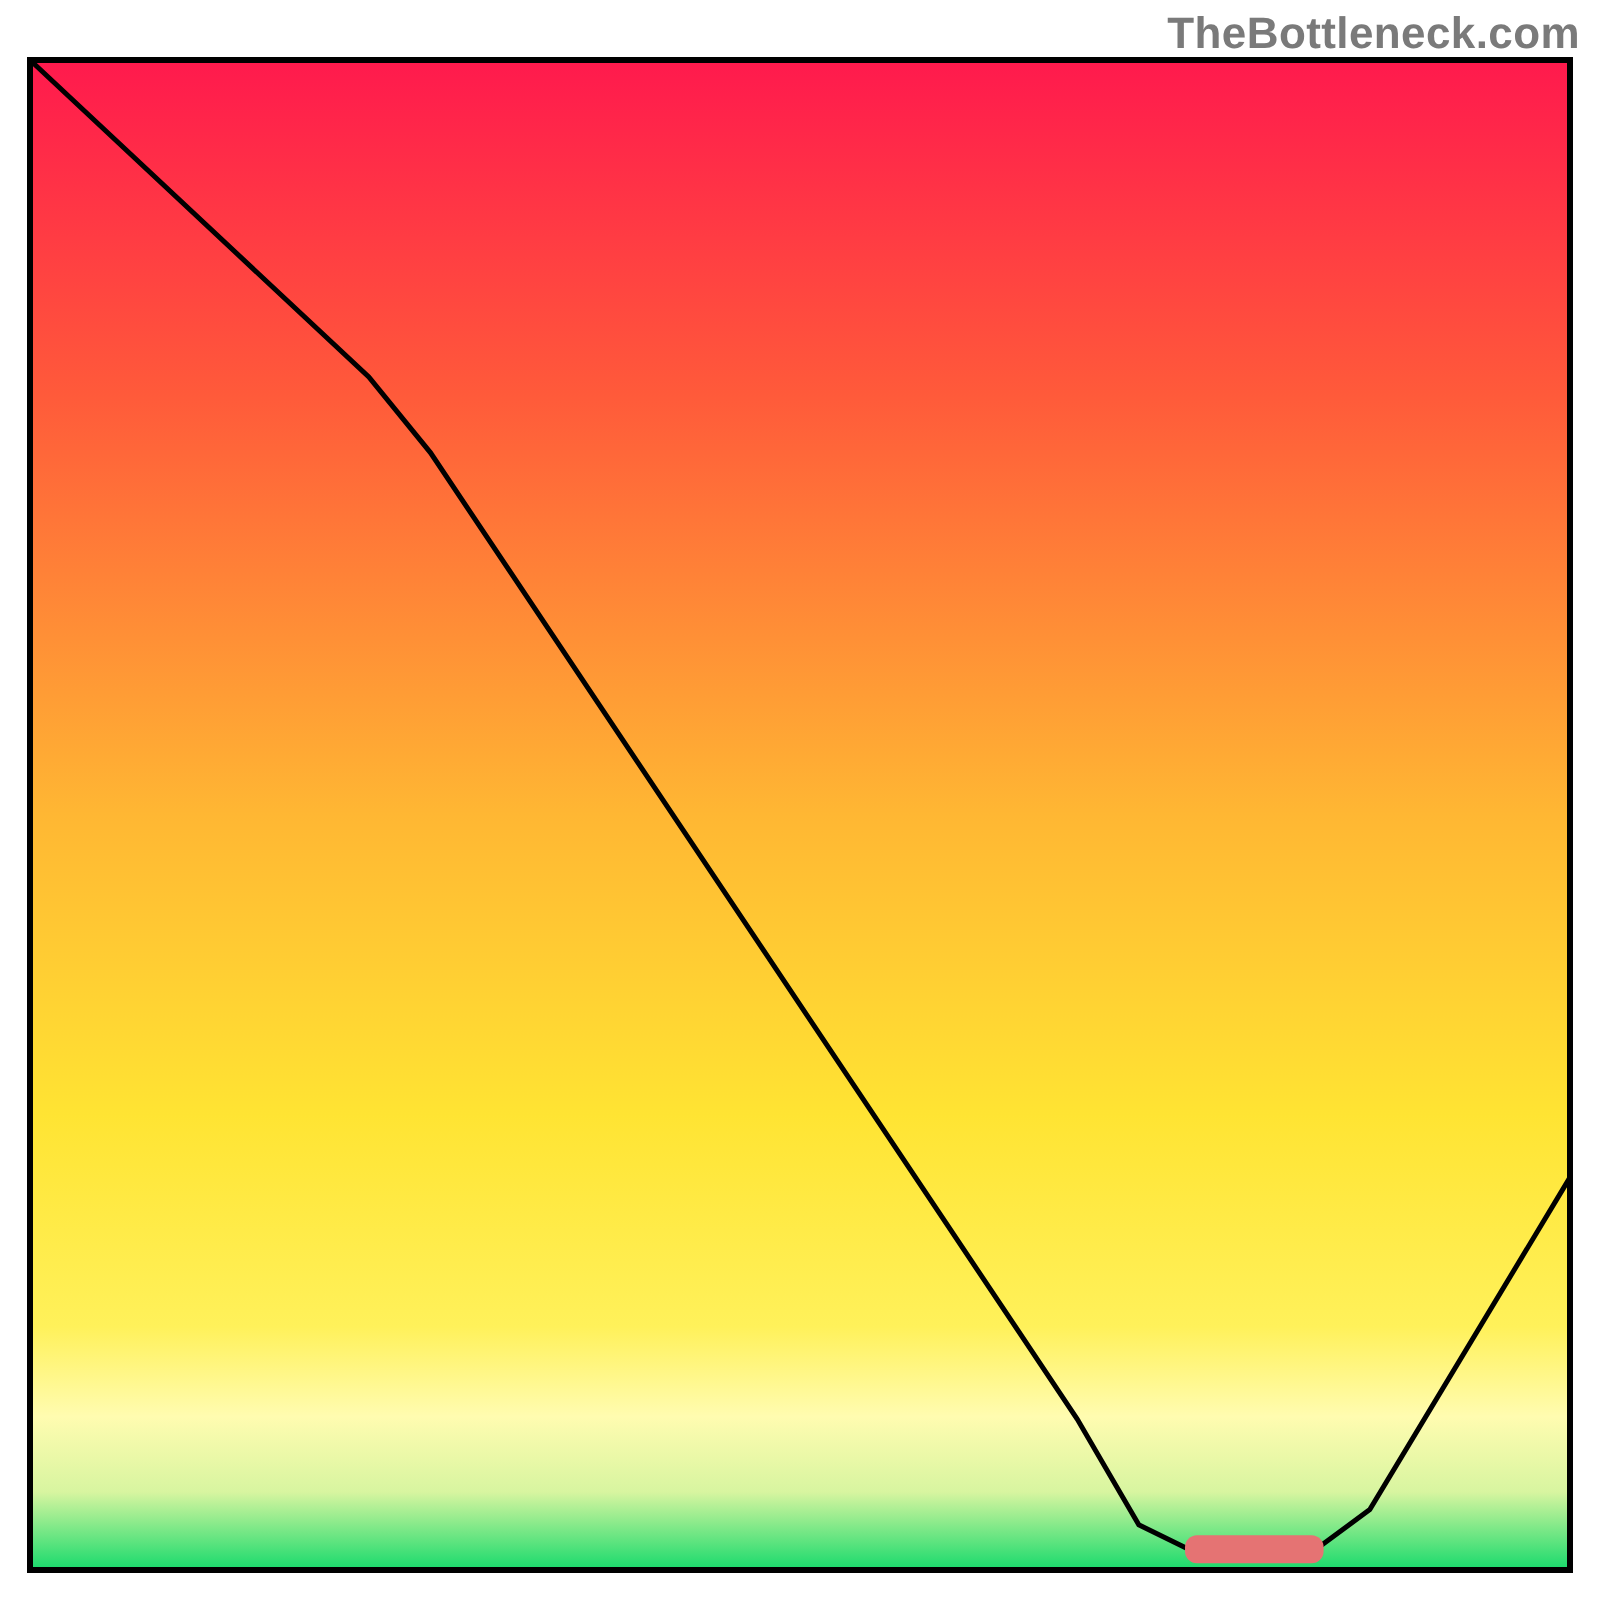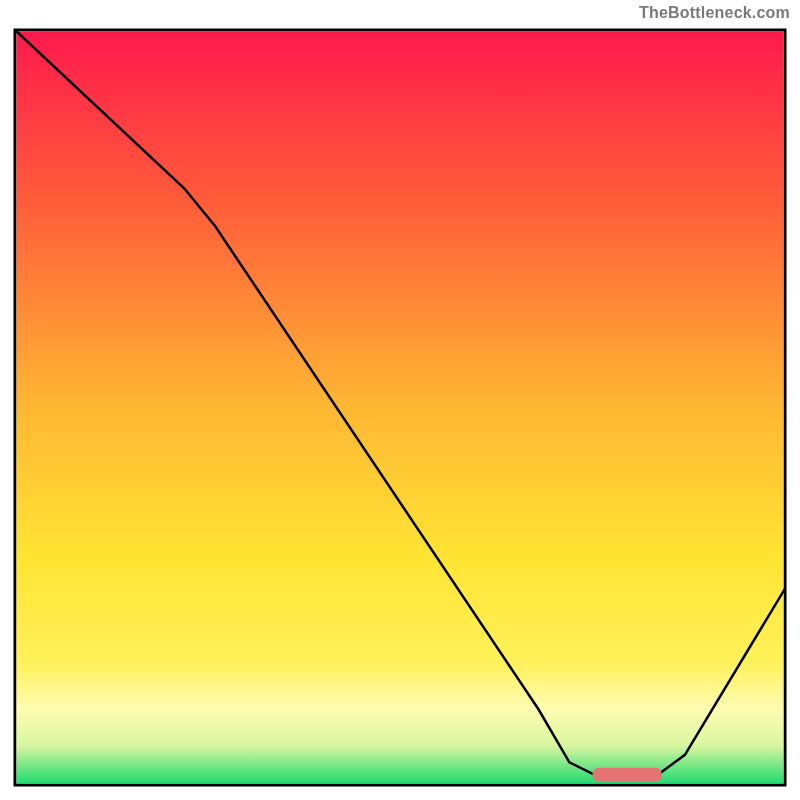--- a/index.html
+++ b/index.html
@@ -12,21 +12,21 @@
   }
   .chart-container {
     position: relative;
     width: 800px;
     height: 800px;
   }
   .attribution {
     position: absolute;
     top: 4px;
     right: 10px;
-    font-size: 16px;
+    font-size: 22px;
     font-weight: bold;
     color: #7a7a7a;
     letter-spacing: 0.2px;
     z-index: 10;
   }
   svg.plot {
     position: absolute;
     top: 0;
     left: 0;
   }

